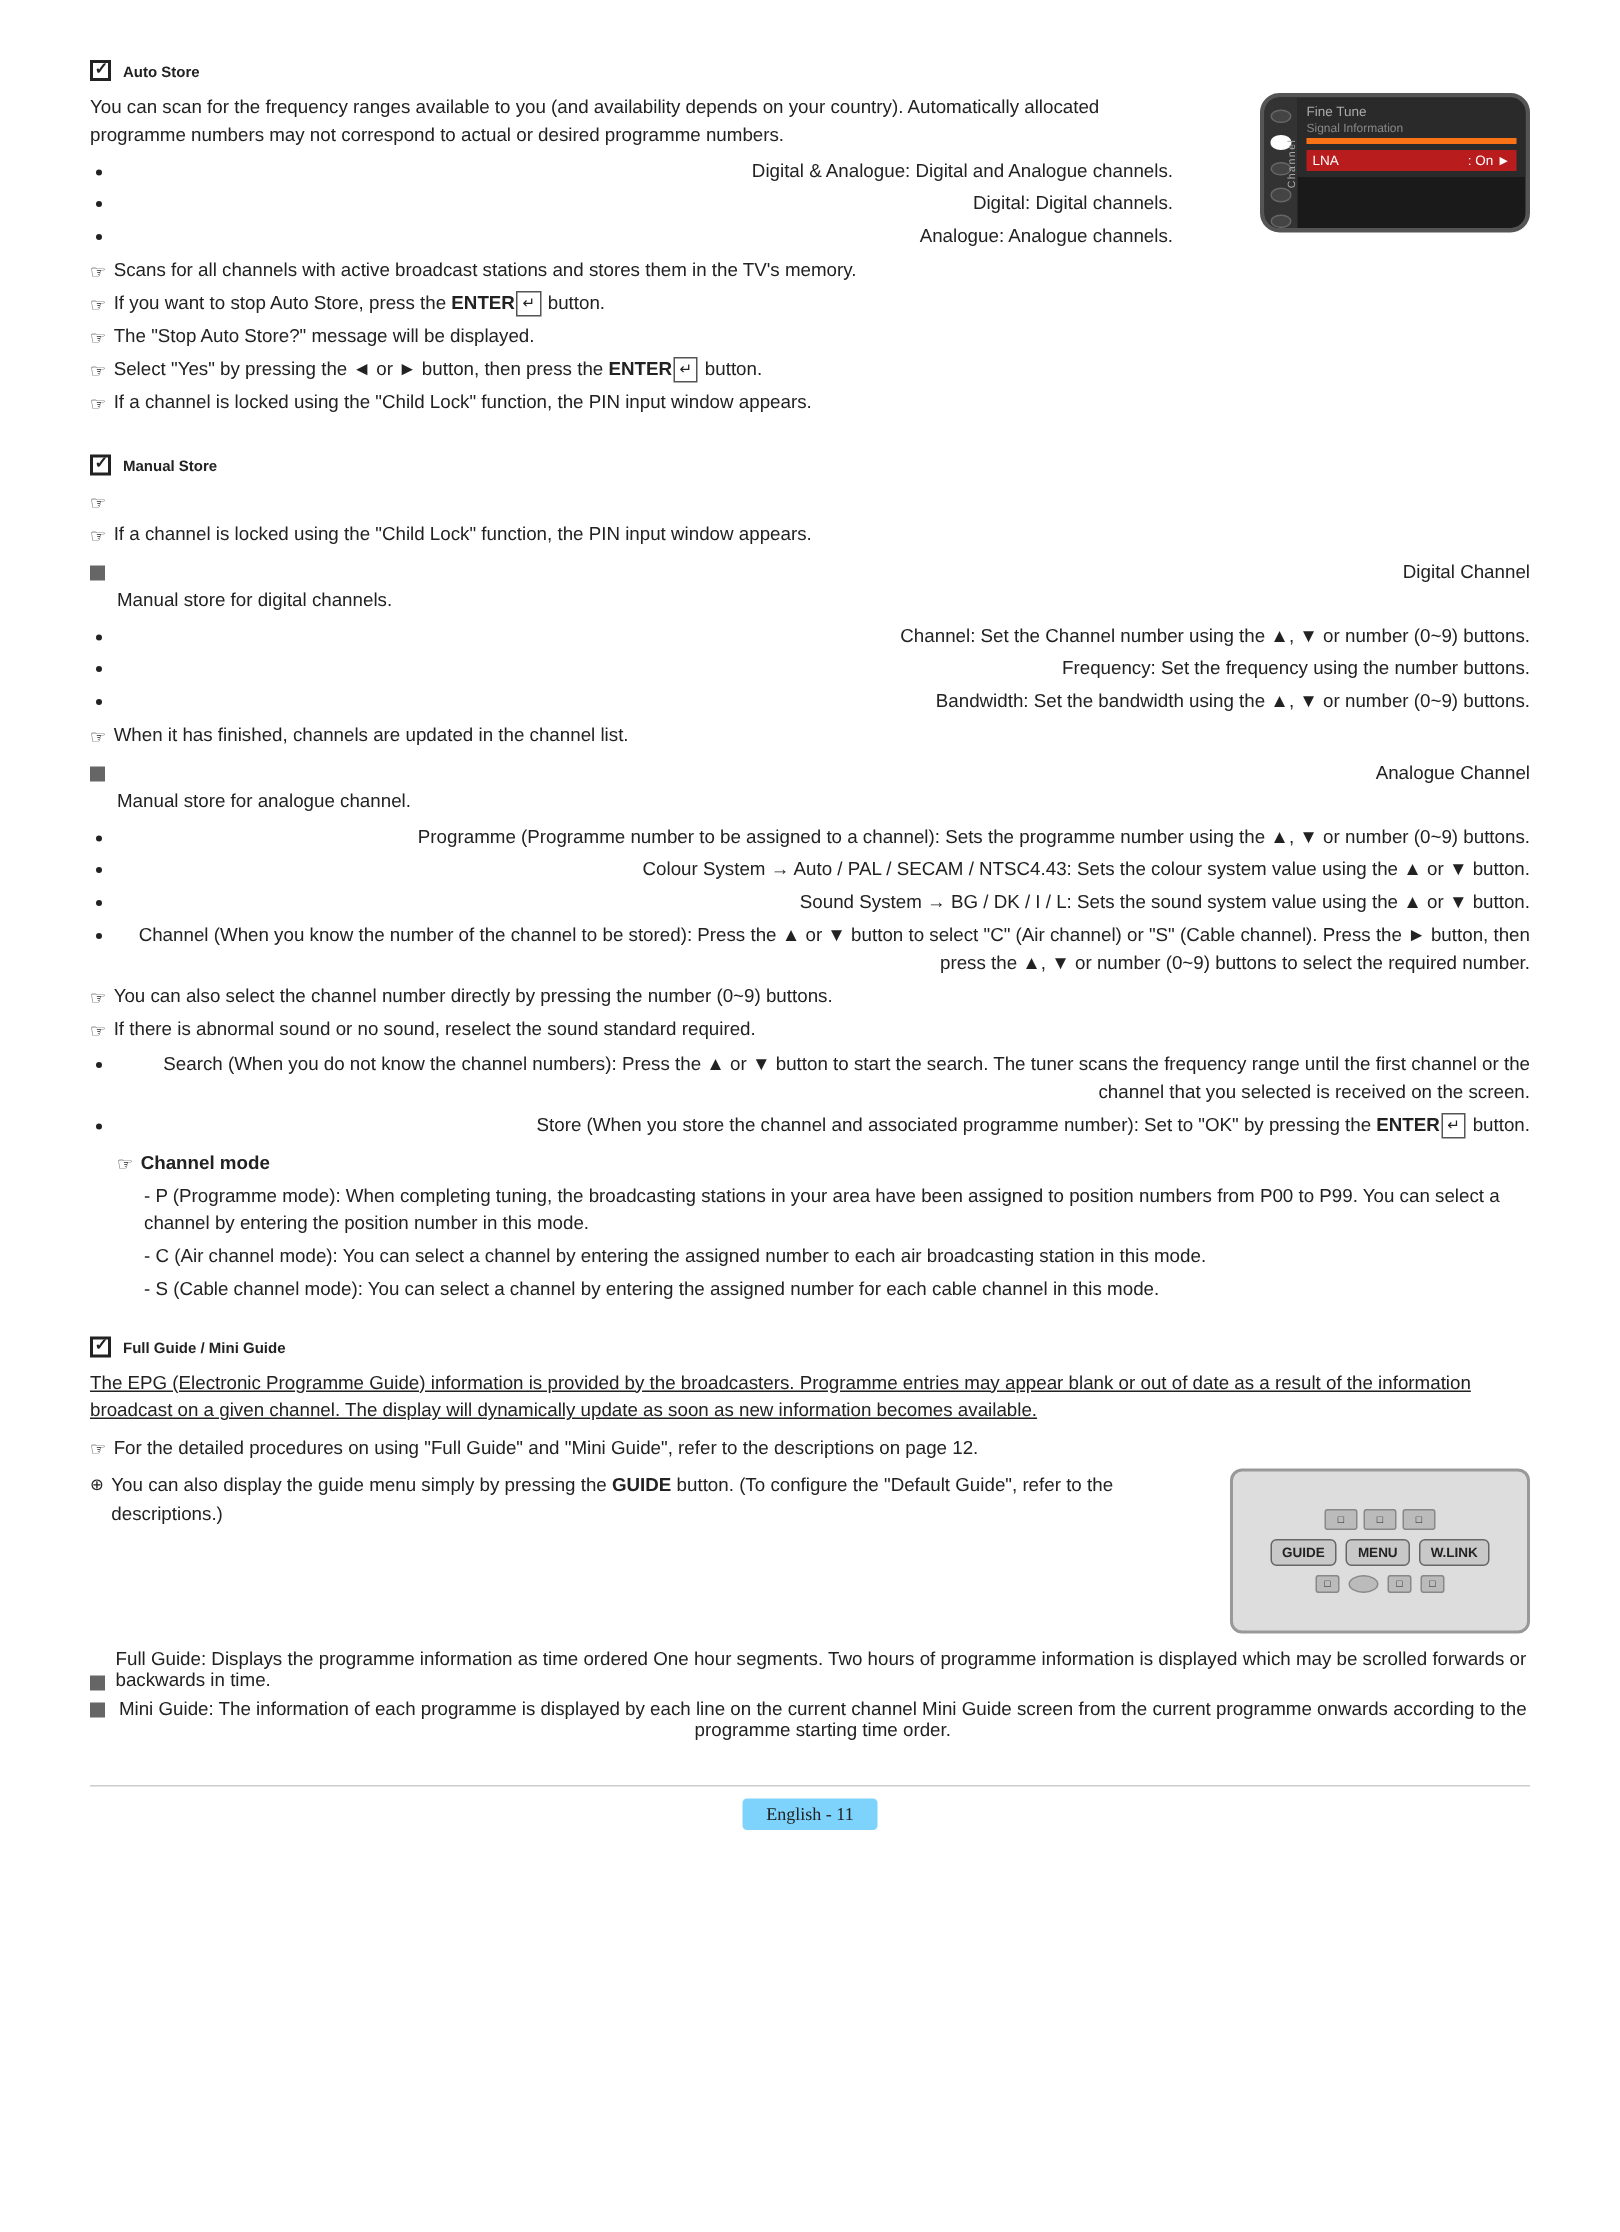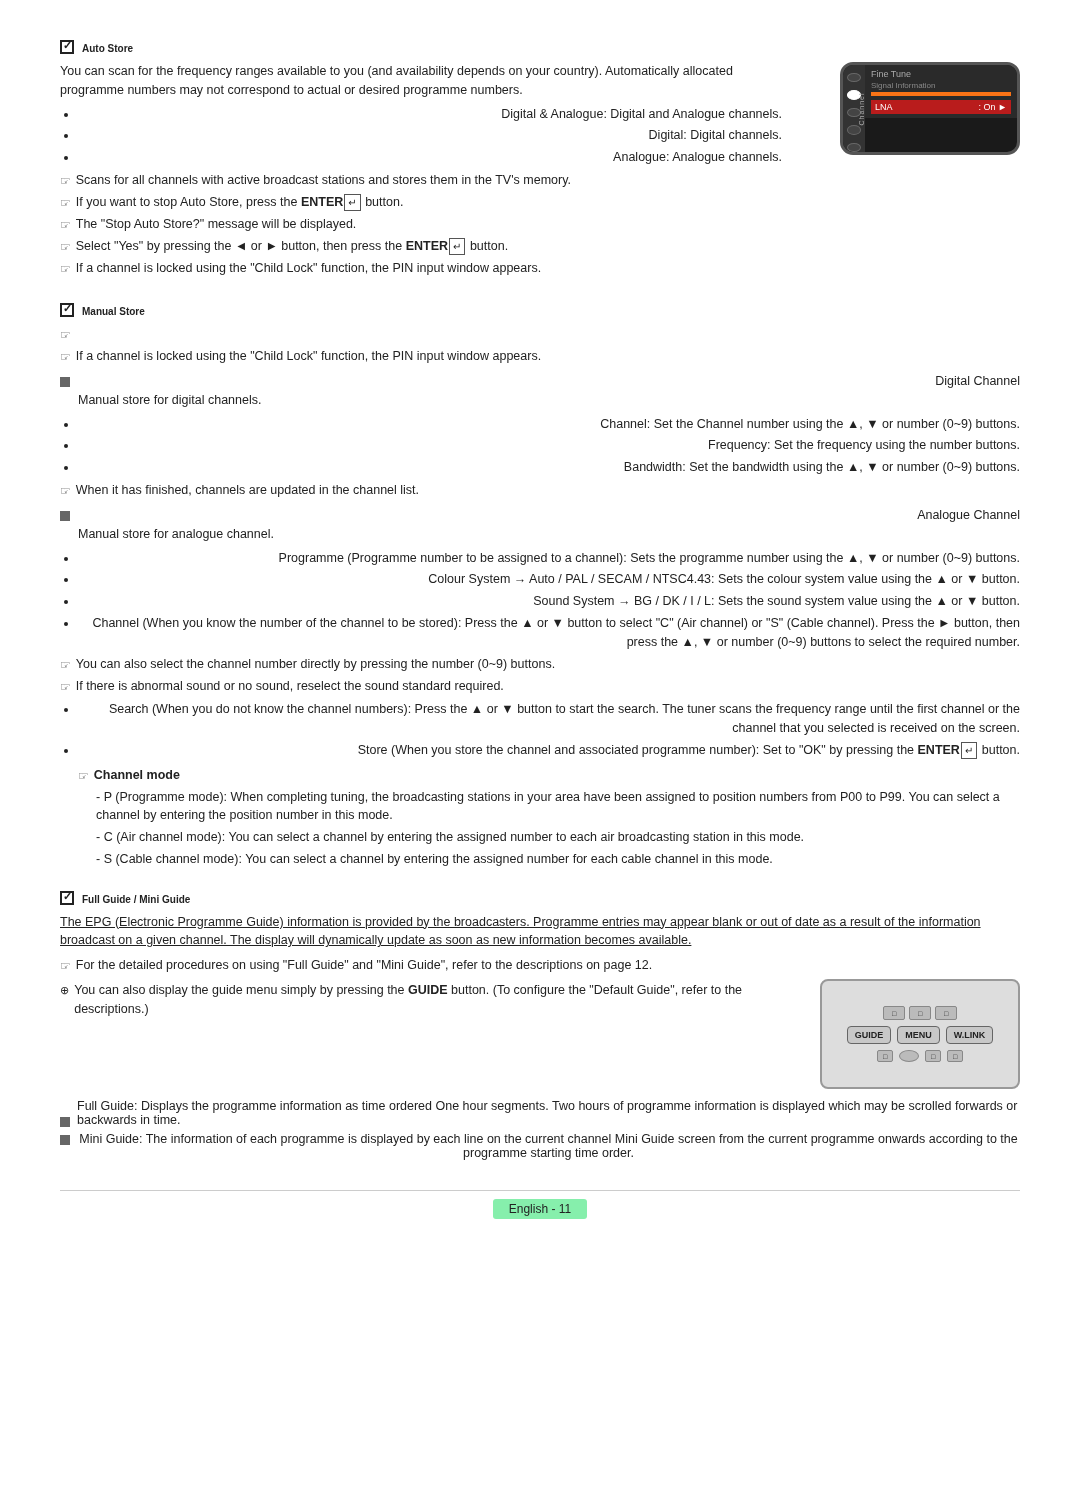--- a/index.html
+++ b/index.html
@@ -173,24 +173,25 @@
     }
     
     .footer {
       margin-top: 30px;
       text-align: center;
       border-top: 1px solid #ccc;
       padding-top: 8px;
     }
     .footer-badge {
       display: inline-block;
-      background: #86efac;
+      background: #7dd3fc;
       padding: 3px 16px;
       border-radius: 3px;
       font-size: 12px;
+      font-family: Liberation Serif, serif;
     }
     .note-row {
       display: flex;
       align-items: flex-start;
       margin: 3px 0 3px 0;
       line-height: 1.5;
     }
     .note-sym {
       font-size: 12px;
       margin-right: 5px;

